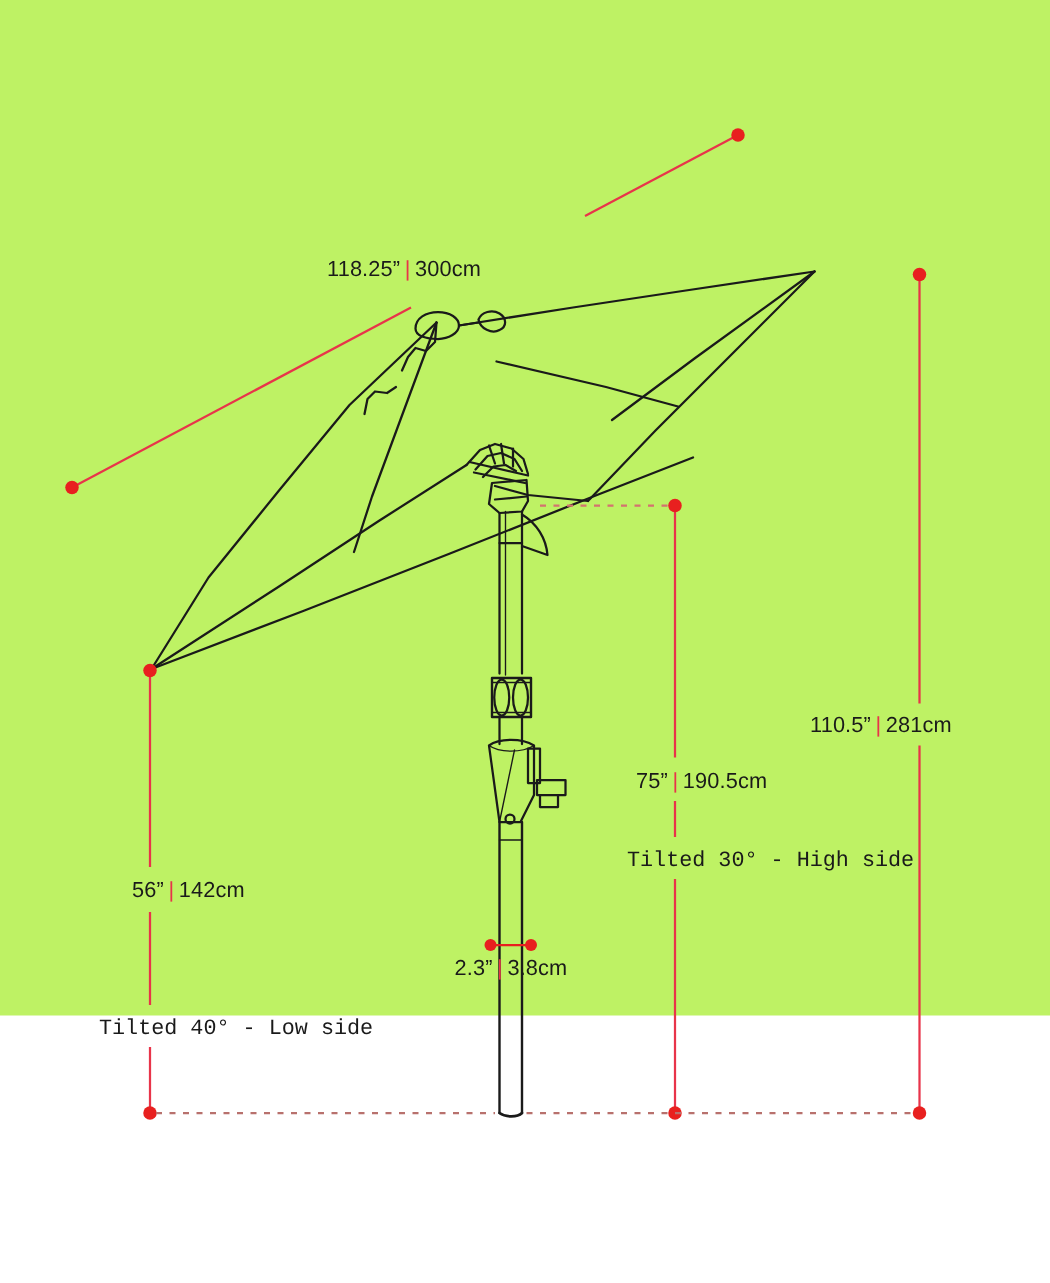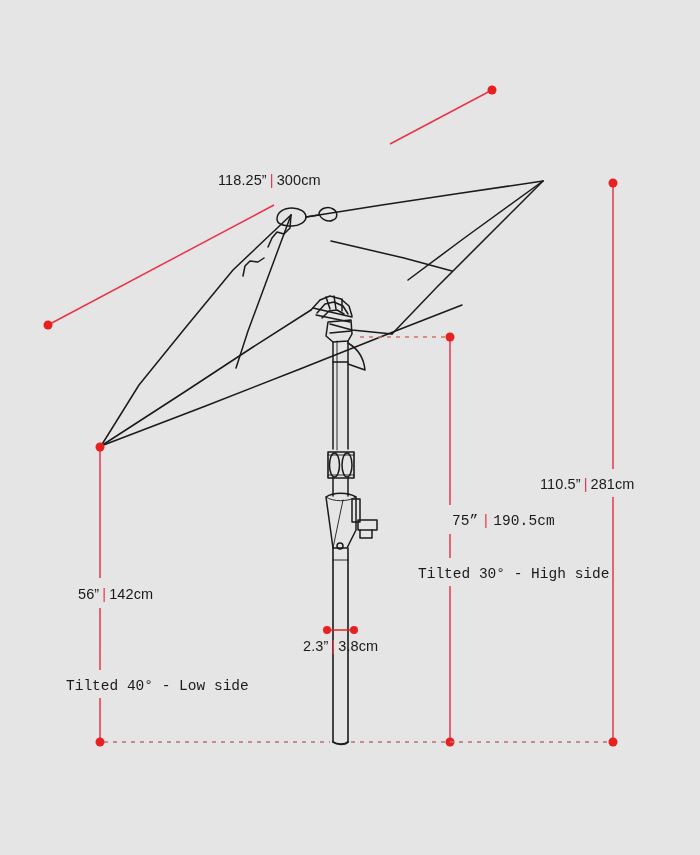--- a/index.html
+++ b/index.html
@@ -10,22 +10,22 @@
   body {
     width: 700px;
     height: 855px;
     font-family: "Liberation Sans", sans-serif;
     position: relative;
     overflow: hidden;
   }
   #diagram-root {
     position: relative;
     width: 700px;
-    height: 855px;
-    background: #e5e5e5;
+    height: 677px;
+    background: #bef264;
   }
   svg.canvas {
     position: absolute;
     left: 0;
     top: 0;
     width: 700px;
     height: 855px;
     display: block;
   }
   .dim-label {
@@ -44,22 +44,22 @@
   }
   .note-label {
     position: absolute;
     font-family: Liberation Mono, monospace;
     font-size: 14.5px;
     color: #1a1a1a;
     white-space: nowrap;
     line-height: 1;
   }
   .lbl-diagonal { left: 218px; top: 173px; }
-  .lbl-left     { left: 78px;  top: 587px; text-align: center; }
-  .lbl-mid      { left: 452px; top: 514px; font-family: Liberation Mono, monospace; }
+  .lbl-left     { left: 88px;  top: 587px; text-align: center; }
+  .lbl-mid      { left: 424px; top: 514px; }
   .lbl-right    { left: 540px; top: 477px; }
   .lbl-dia      { left: 303px; top: 639px; }
   .note-high    { left: 418px; top: 567px; }
   .note-low     { left: 66px;  top: 679px; }
 </style>
 </head>
 <body>
 
 <div id="diagram-root">
 

